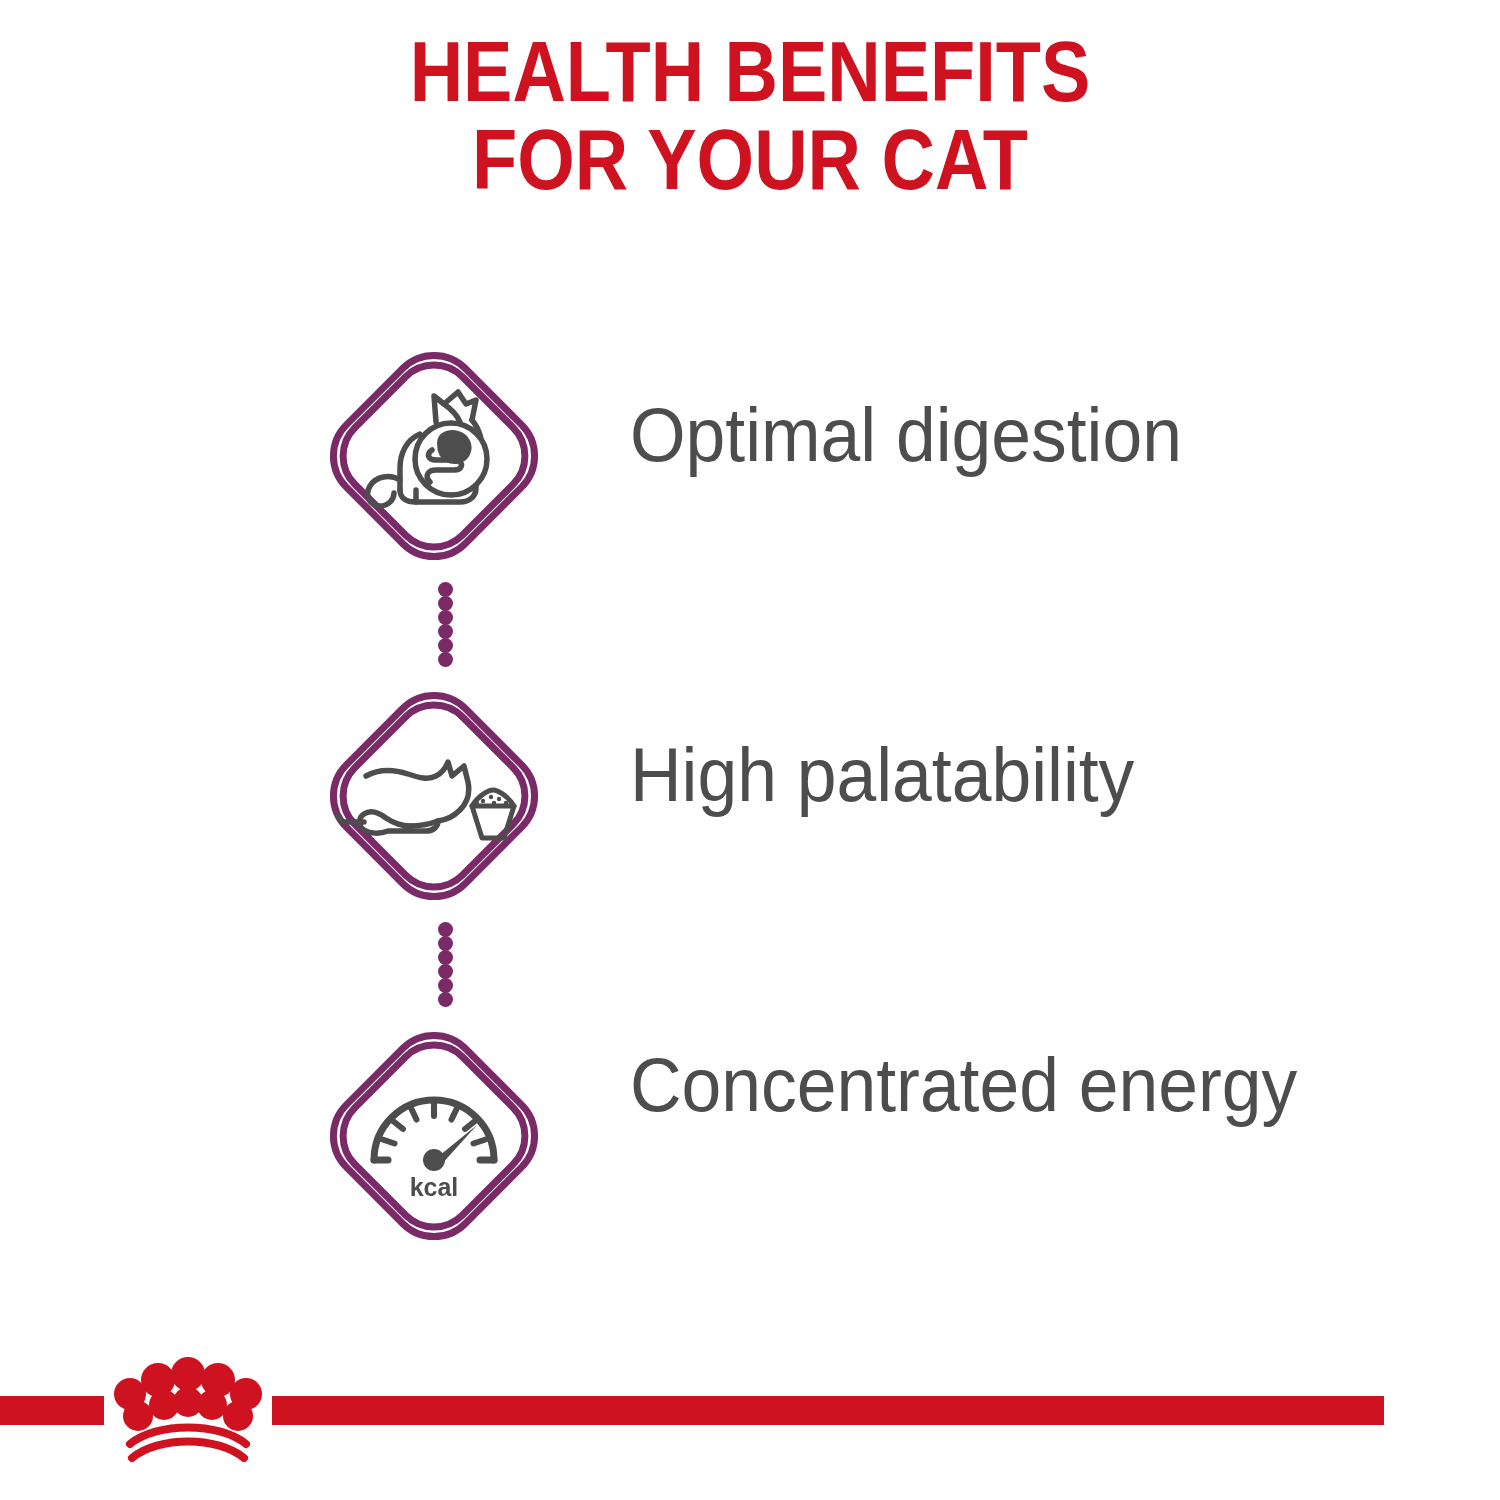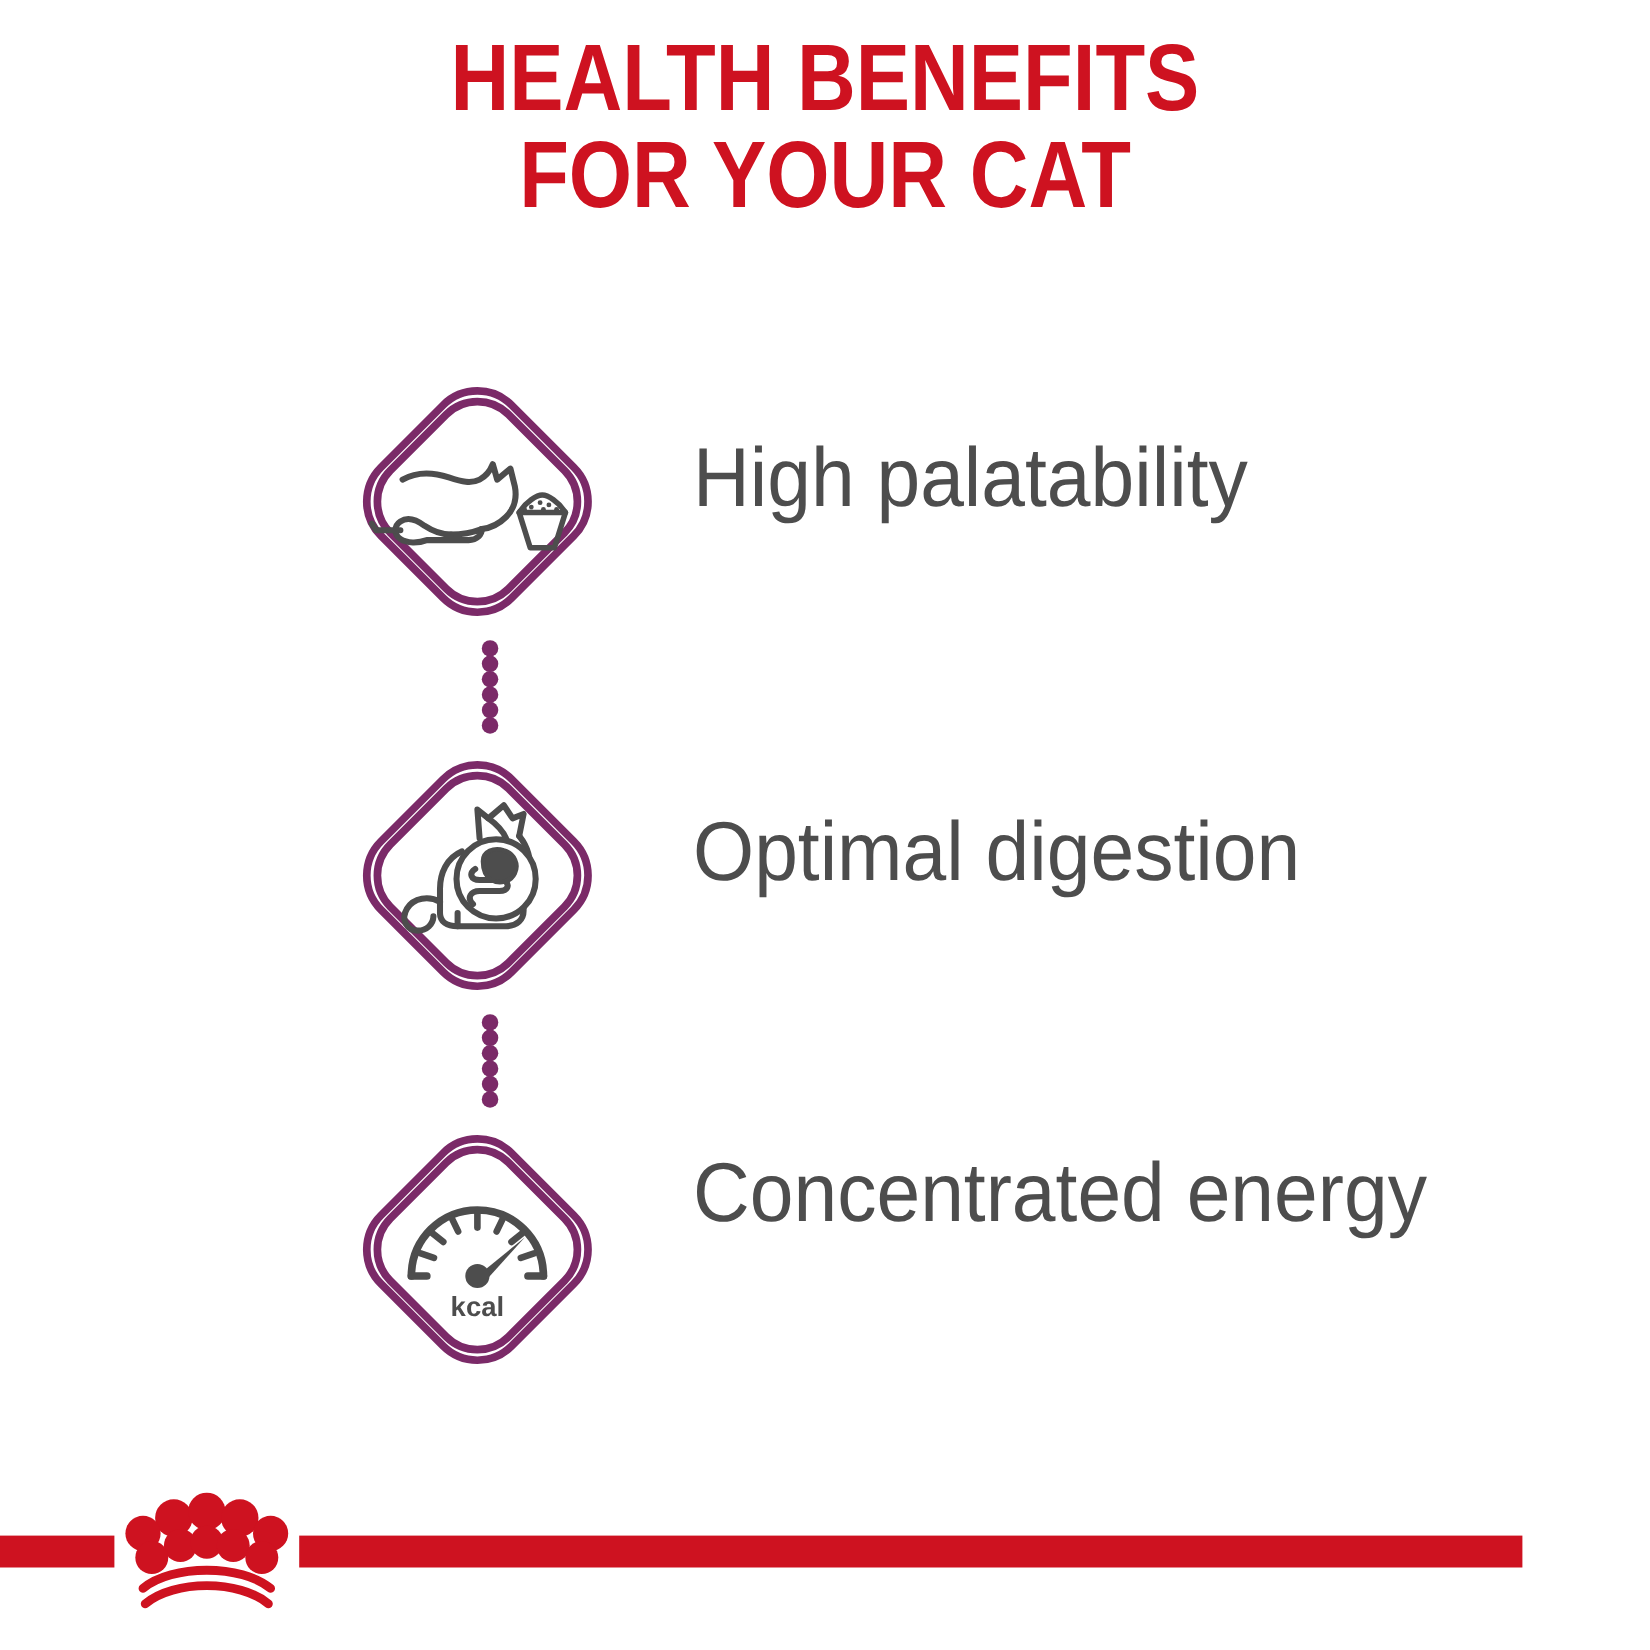--- a/index.html
+++ b/index.html
@@ -136,20 +136,69 @@
 
 <div id="page">
 
   <div class="title-block">
     <span class="title-line">HEALTH BENEFITS</span>
     <span class="title-line">FOR YOUR CAT</span>
   </div>
 
   <div class="benefits">
 
+    <div class="benefit-row r1">
+      <div class="benefit-icon-wrap">
+        <svg viewBox="0 0 252 252" xmlns="http://www.w3.org/2000/svg">
+
+          <g fill="none" stroke="#7B2A68" stroke-width="7" stroke-linejoin="round">
+            <rect x="42" y="42" width="168" height="168" rx="44" ry="44" transform="rotate(45 126 126)"></rect>
+            <rect x="50" y="50" width="152" height="152" rx="40" ry="40" transform="rotate(45 126 126)"></rect>
+          </g>
+
+          <g fill="none" stroke="#4d4d4d" stroke-width="5.5" stroke-linecap="round" stroke-linejoin="round">
+
+            <path d="M128 92 L126 66 L136 74 L150 62 L158 74 L168 70 L164 90"></path>
+
+            <path d="M164 90 C172 100 175 112 173 124"></path>
+
+            <path d="M136 74 C143 79 149 85 152 92"></path>
+
+            <path d="M112 104 C98 110 92 124 92 138 L92 160"></path>
+
+            <path d="M92 160 C92 168 98 172 108 172 L152 172 C162 172 168 166 168 158 L168 146"></path>
+
+            <path d="M92 150 C82 144 68 146 62 156 C56 166 62 176 72 176 C80 176 86 170 86 163"></path>
+
+            <path d="M108 172 L108 160"></path>
+          </g>
+
+          <circle cx="143" cy="129" r="36" fill="#ffffff" stroke="#4d4d4d" stroke-width="5.5"></circle>
+
+          <g fill="none" stroke="#4d4d4d" stroke-width="5.5" stroke-linecap="round" stroke-linejoin="round">
+            <path d="M122 152 C116 146 120 140 128 140 L146 140 C154 140 156 134 150 130
+                     L128 130 C120 130 118 124 124 120"></path>
+          </g>
+
+          <path d="M131 113 C131 104 141 100 150 103 C160 106 164 116 160 124
+                   C156 132 146 134 139 130 C133 127 131 120 131 113 Z" fill="#4d4d4d" stroke="#4d4d4d" stroke-width="4" stroke-linejoin="round"></path>
+        </svg>
+      </div>
+      <div class="benefit-label">Optimal digestion</div>
+
+      <div class="connector">
+        <span class="dot" style="top:0px;"></span>
+        <span class="dot" style="top:14px;"></span>
+        <span class="dot" style="top:28px;"></span>
+        <span class="dot" style="top:42px;"></span>
+        <span class="dot" style="top:56px;"></span>
+        <span class="dot" style="top:70px;"></span>
+      </div>
+    </div>
+
     <div class="benefit-row r2">
       <div class="benefit-icon-wrap">
         <svg viewBox="0 0 252 252" xmlns="http://www.w3.org/2000/svg">
           <g fill="none" stroke="#7B2A68" stroke-width="7" stroke-linejoin="round">
             <rect x="42" y="42" width="168" height="168" rx="44" ry="44" transform="rotate(45 126 126)"></rect>
             <rect x="50" y="50" width="152" height="152" rx="40" ry="40" transform="rotate(45 126 126)"></rect>
           </g>
 
           <g fill="none" stroke="#4d4d4d" stroke-width="5.5" stroke-linecap="round" stroke-linejoin="round">
 
@@ -175,69 +224,20 @@
             <circle cx="175" cy="131" r="2.2"></circle>
             <circle cx="183" cy="127" r="2.2"></circle>
             <circle cx="191" cy="129" r="2.2"></circle>
             <circle cx="198" cy="133" r="2.2"></circle>
             <circle cx="186" cy="133" r="2.2"></circle>
             <circle cx="169" cy="133" r="2"></circle>
           </g>
         </svg>
       </div>
       <div class="benefit-label">High palatability</div>
-
-      <div class="connector">
-        <span class="dot" style="top:0px;"></span>
-        <span class="dot" style="top:14px;"></span>
-        <span class="dot" style="top:28px;"></span>
-        <span class="dot" style="top:42px;"></span>
-        <span class="dot" style="top:56px;"></span>
-        <span class="dot" style="top:70px;"></span>
-      </div>
-    </div>
-
-    <div class="benefit-row r1">
-      <div class="benefit-icon-wrap">
-        <svg viewBox="0 0 252 252" xmlns="http://www.w3.org/2000/svg">
-
-          <g fill="none" stroke="#7B2A68" stroke-width="7" stroke-linejoin="round">
-            <rect x="42" y="42" width="168" height="168" rx="44" ry="44" transform="rotate(45 126 126)"></rect>
-            <rect x="50" y="50" width="152" height="152" rx="40" ry="40" transform="rotate(45 126 126)"></rect>
-          </g>
-
-          <g fill="none" stroke="#4d4d4d" stroke-width="5.5" stroke-linecap="round" stroke-linejoin="round">
-
-            <path d="M128 92 L126 66 L136 74 L150 62 L158 74 L168 70 L164 90"></path>
-
-            <path d="M164 90 C172 100 175 112 173 124"></path>
-
-            <path d="M136 74 C143 79 149 85 152 92"></path>
-
-            <path d="M112 104 C98 110 92 124 92 138 L92 160"></path>
-
-            <path d="M92 160 C92 168 98 172 108 172 L152 172 C162 172 168 166 168 158 L168 146"></path>
-
-            <path d="M92 150 C82 144 68 146 62 156 C56 166 62 176 72 176 C80 176 86 170 86 163"></path>
-
-            <path d="M108 172 L108 160"></path>
-          </g>
-
-          <circle cx="143" cy="129" r="36" fill="#ffffff" stroke="#4d4d4d" stroke-width="5.5"></circle>
-
-          <g fill="none" stroke="#4d4d4d" stroke-width="5.5" stroke-linecap="round" stroke-linejoin="round">
-            <path d="M122 152 C116 146 120 140 128 140 L146 140 C154 140 156 134 150 130
-                     L128 130 C120 130 118 124 124 120"></path>
-          </g>
-
-          <path d="M131 113 C131 104 141 100 150 103 C160 106 164 116 160 124
-                   C156 132 146 134 139 130 C133 127 131 120 131 113 Z" fill="#4d4d4d" stroke="#4d4d4d" stroke-width="4" stroke-linejoin="round"></path>
-        </svg>
-      </div>
-      <div class="benefit-label">Optimal digestion</div>
 
       <div class="connector">
         <span class="dot" style="top:0px;"></span>
         <span class="dot" style="top:14px;"></span>
         <span class="dot" style="top:28px;"></span>
         <span class="dot" style="top:42px;"></span>
         <span class="dot" style="top:56px;"></span>
         <span class="dot" style="top:70px;"></span>
       </div>
     </div>

